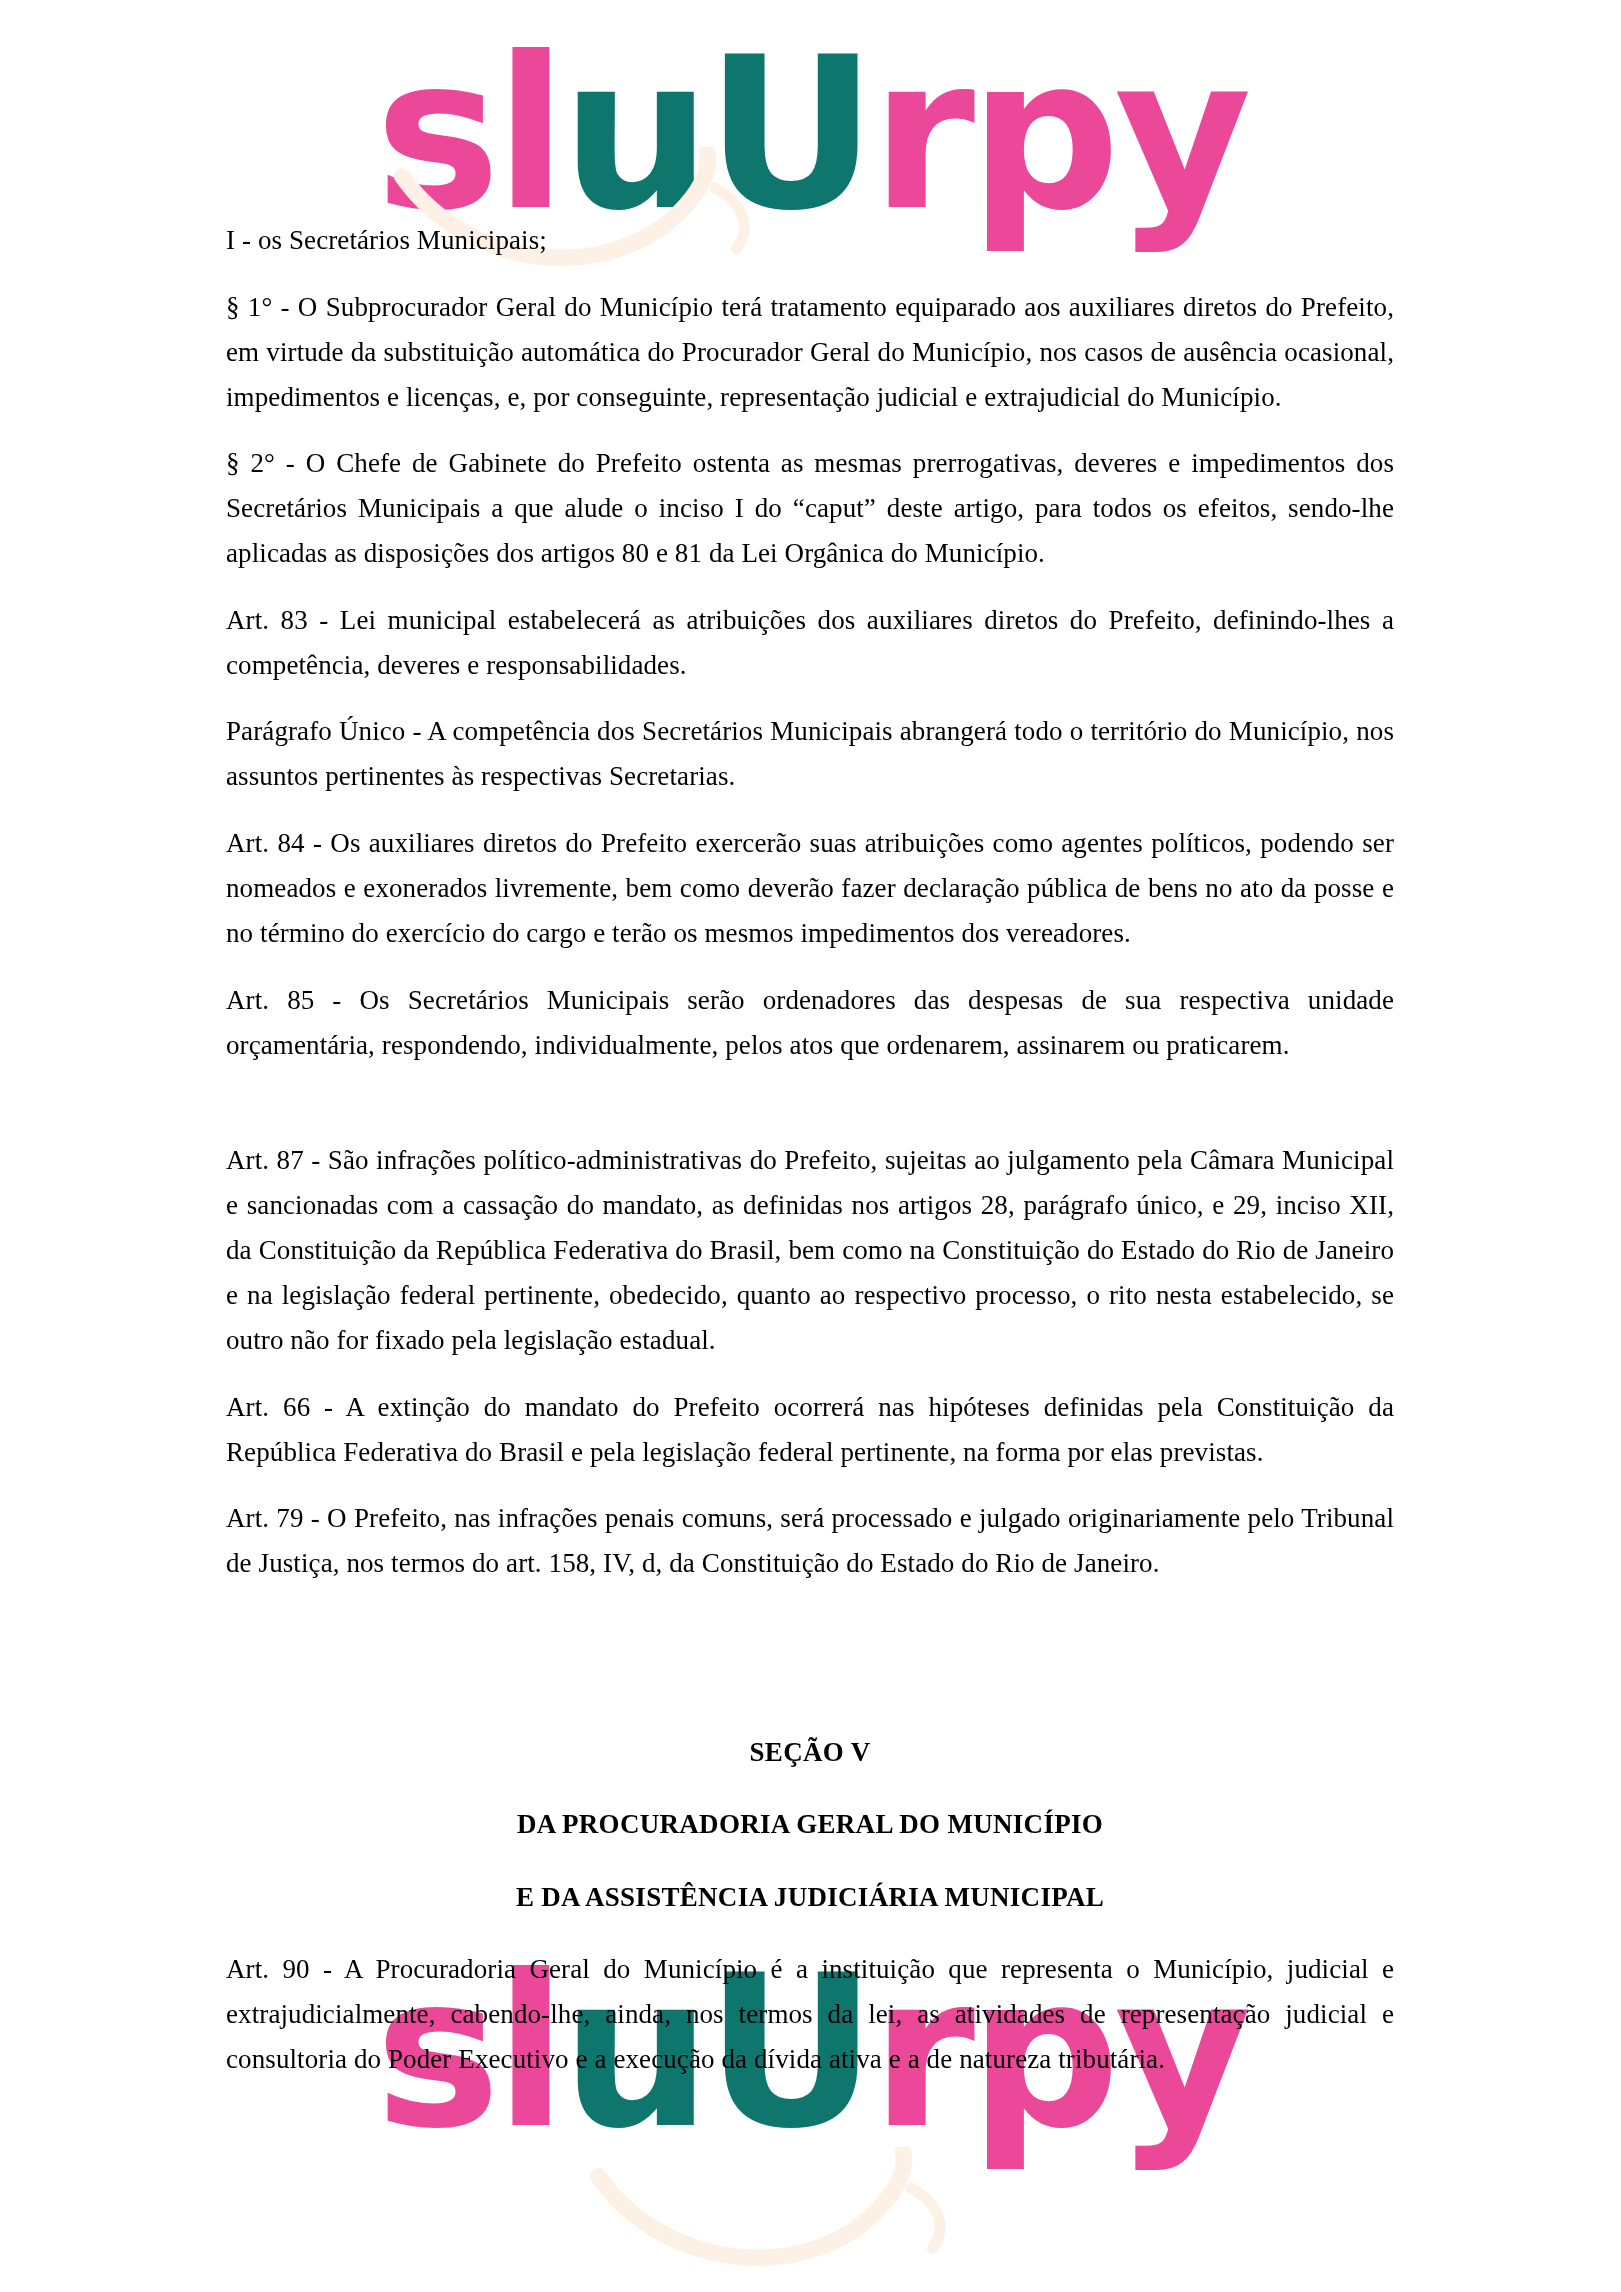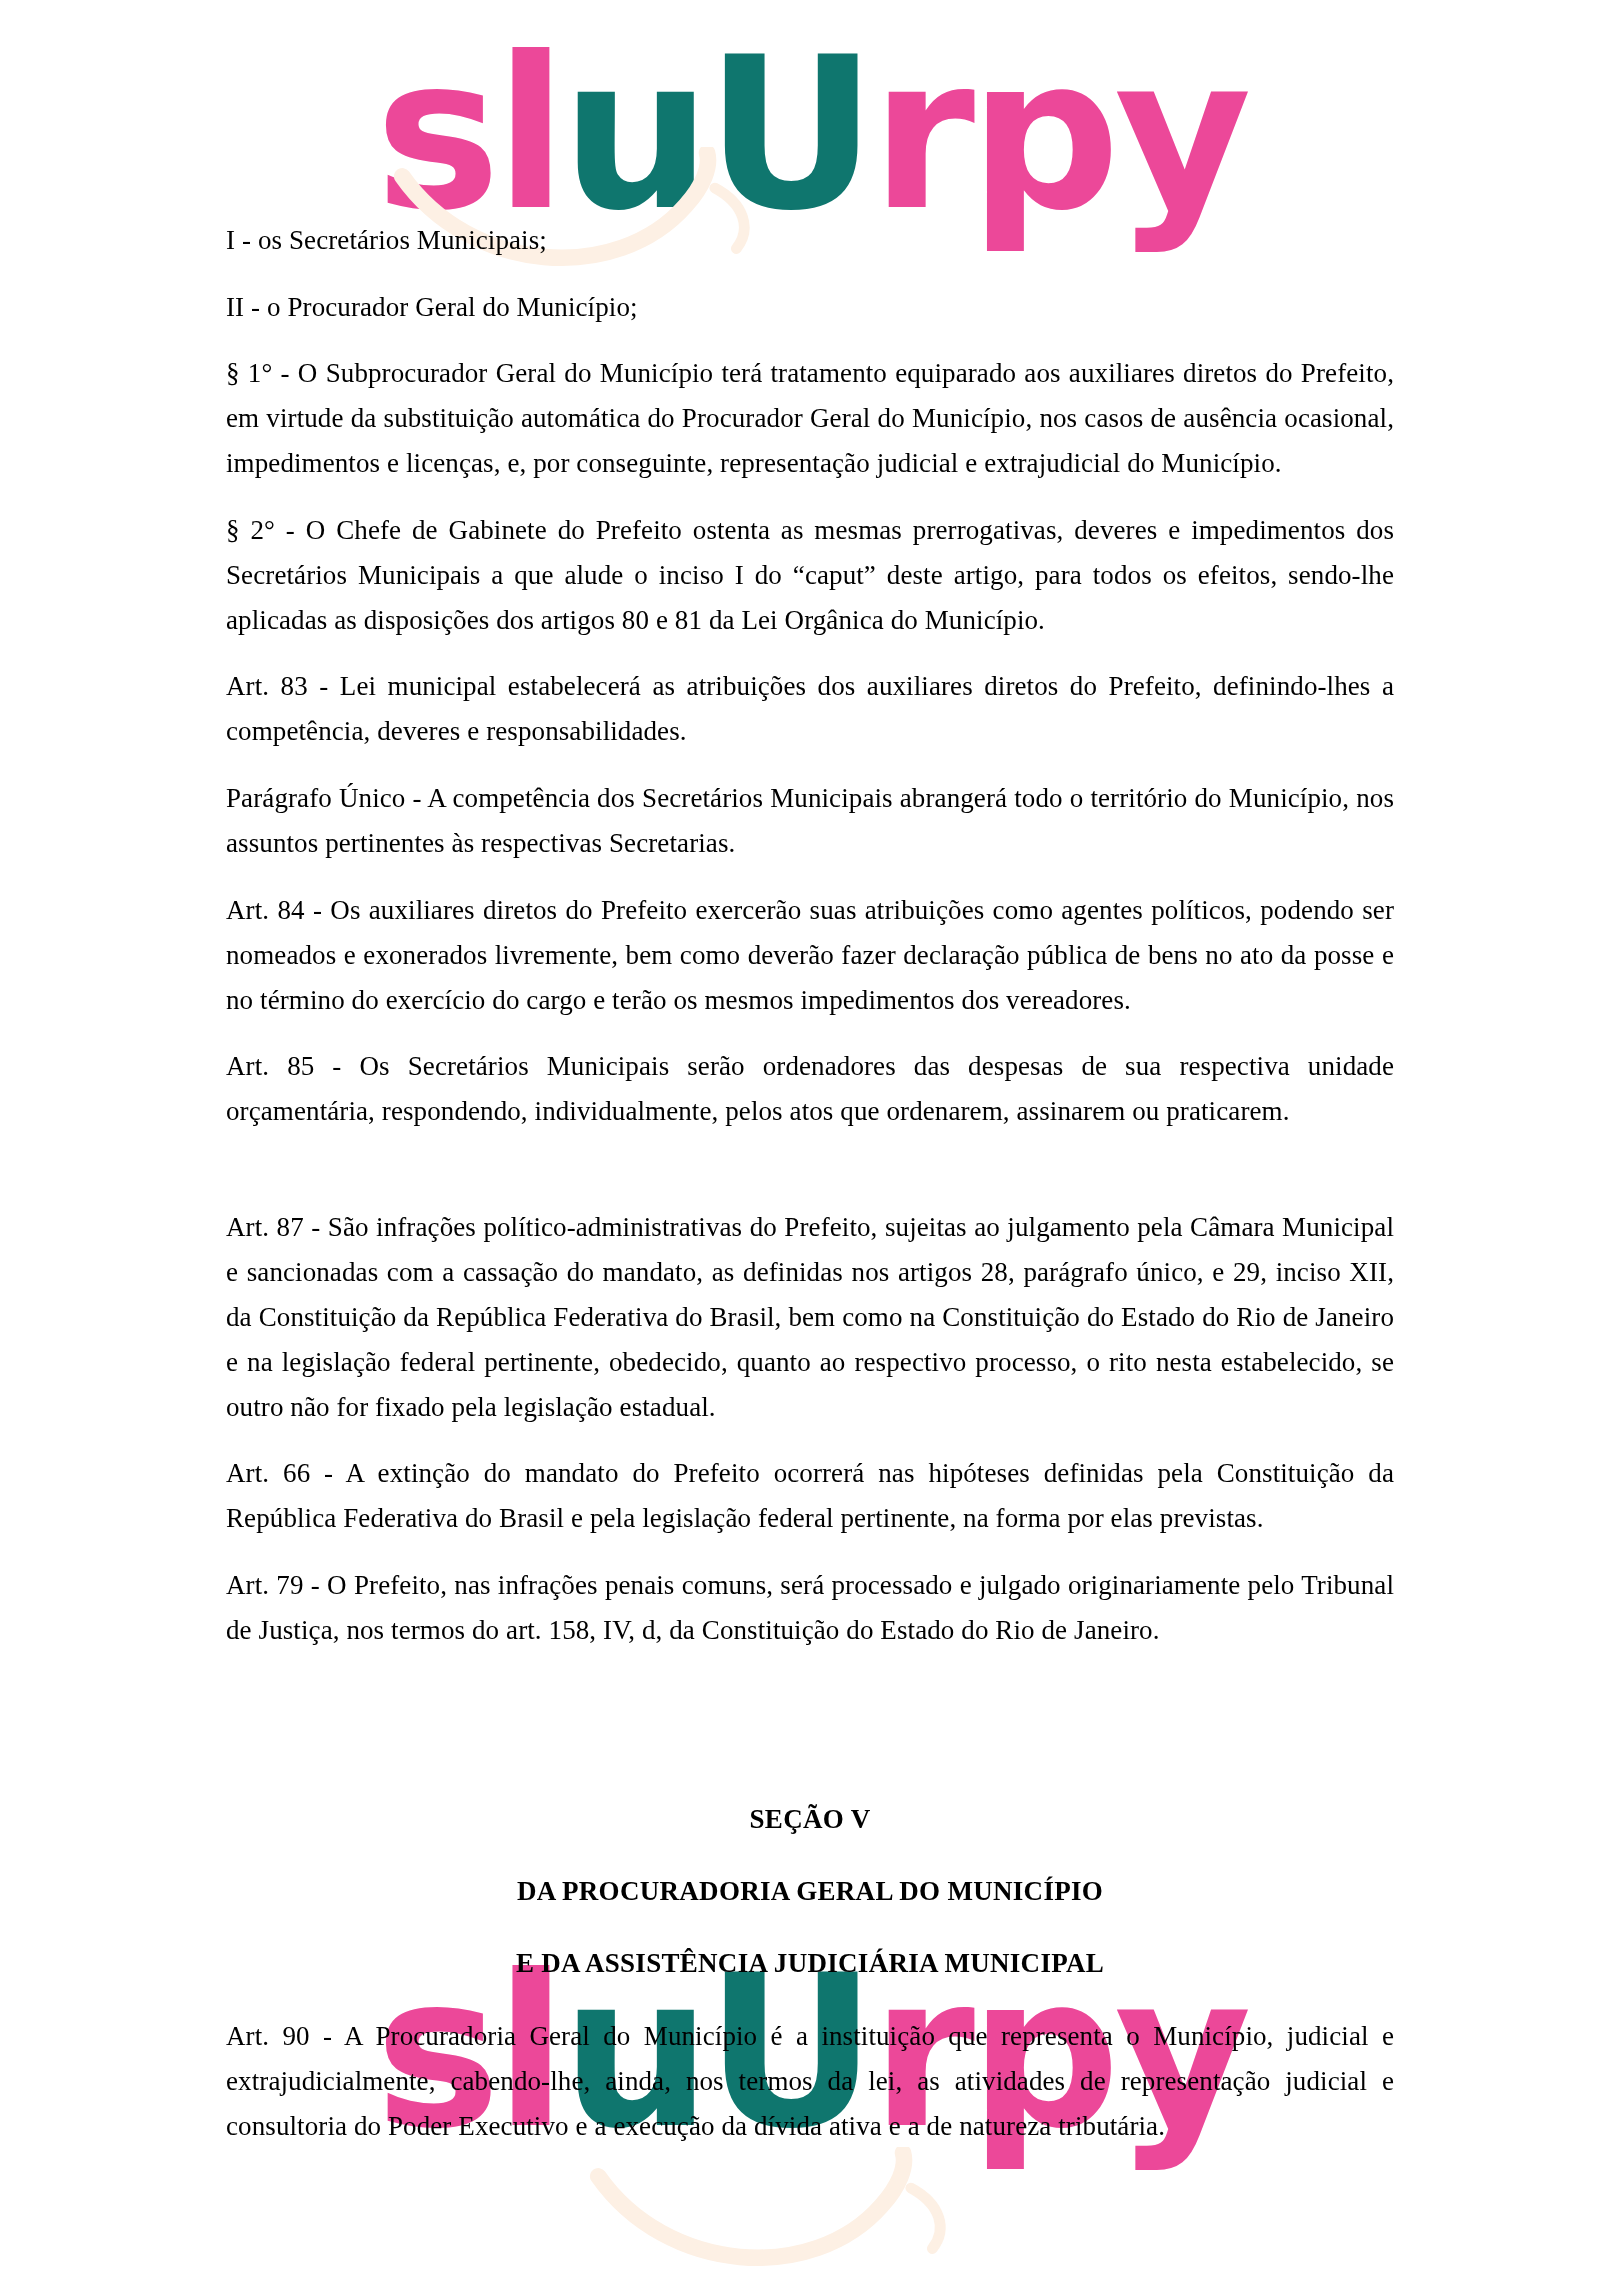--- a/index.html
+++ b/index.html
@@ -97,21 +97,20 @@
   </div>
   <svg class="wm-swoosh" style="left:588px; top:2147px;" width="421" height="127" viewBox="0 0 430 130">
     <path d="M10 30 C 80 130, 230 140, 300 60 C 318 40, 326 20, 322 6" fill="none" stroke="#fdf0e4" stroke-width="17" stroke-linecap="round"></path>
     <path d="M330 42 C 360 58, 368 84, 352 104" fill="none" stroke="#fdf0e4" stroke-width="11" stroke-linecap="round"></path>
   </svg>
 
   <div class="content">
 
     <p class="para">I - os Secretários Municipais;</p>
 
-    <p class="para">II - o Procurador Geral do Município;</p>
 
     <p class="para">§ 1° - O Subprocurador Geral do Município terá tratamento equiparado aos auxiliares diretos do Prefeito, em virtude da substituição automática do Procurador Geral do Município, nos casos de ausência ocasional, impedimentos e licenças, e, por conseguinte, representação judicial e extrajudicial do Município.</p>
 
     <p class="para">§ 2° - O Chefe de Gabinete do Prefeito ostenta as mesmas prerrogativas, deveres e impedimentos dos Secretários Municipais a que alude o inciso I do “caput” deste artigo, para todos os efeitos, sendo-lhe aplicadas as disposições dos artigos 80 e 81 da Lei Orgânica do Município.</p>
 
     <p class="para">Art. 83 - Lei municipal estabelecerá as atribuições dos auxiliares diretos do Prefeito, definindo-lhes a competência, deveres e responsabilidades.</p>
 
     <p class="para">Parágrafo Único - A competência dos Secretários Municipais abrangerá todo o território do Município, nos assuntos pertinentes às respectivas Secretarias.</p>
 
     <p class="para">Art. 84 - Os auxiliares diretos do Prefeito exercerão suas atribuições como agentes políticos, podendo ser nomeados e exonerados livremente, bem como deverão fazer declaração pública de bens no ato da posse e no término do exercício do cargo e terão os mesmos impedimentos dos vereadores.</p>

